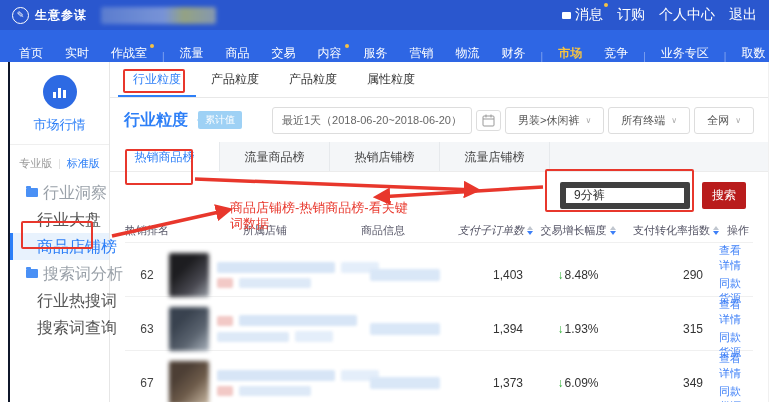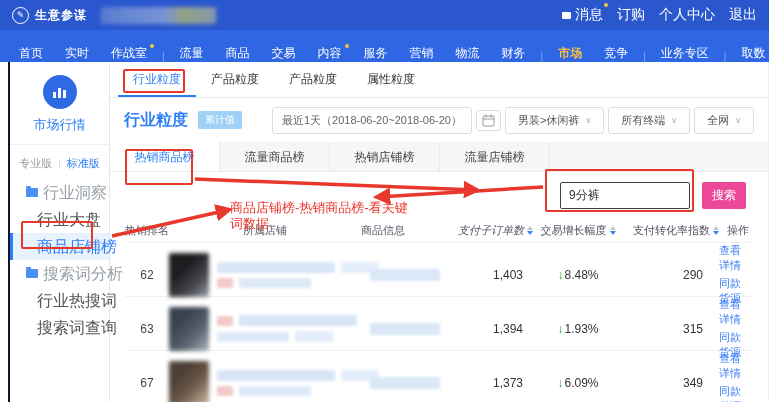--- a/index.html
+++ b/index.html
@@ -62,22 +62,22 @@
   .cal-btn { padding:3px 5px; }
   .select { padding:5px 12px; gap:6px; color:#555; }
   .caret { color:#aaa; font-size:8px; }
 
   .rank-tabs { display:flex; background:#f4f6f8; border-bottom:1px solid #ececec; height:30px; }
   .rank-tab { width:110px; text-align:center; line-height:30px; font-size:12px; color:#444; border-right:1px solid #e6e9ec; cursor:pointer; }
   .rank-tab.active { background:#fff; color:#2d7ff7; }
   .rank-tabs .filler { flex:1; }
 
   .search-row { display:flex; justify-content:flex-end; align-items:center; height:46px; padding-right:22px; gap:12px; }
-  .search-input { width:130px; height:27px; border:1px solid #404040; border-radius:2px; font-size:12px; color:#333; padding:0 8px; font-family:"Liberation Sans",sans-serif; }
-  .search-btn { width:44px; height:27px; background:#ec4899; color:#fff; border:none; border-radius:2px; font-size:12px; cursor:pointer; font-family:"Liberation Sans",sans-serif; }
+  .search-input { width:130px; height:27px; border:6px solid #404040; border-radius:2px; font-size:12px; color:#333; padding:0 8px; font-family:"Liberation Sans",sans-serif; }
+  .search-btn { width:44px; height:27px; background:#b91c1c; color:#fff; border:none; border-radius:2px; font-size:12px; cursor:pointer; font-family:"Liberation Sans",sans-serif; }
 
   .table { padding:0 15px; }
   .t-head, .t-row { display:grid; grid-template-columns:44px 192px 88px 84px 90px 96px 1fr; align-items:center; }
   .t-head { height:24px; font-size:11px; color:#556; }
   .t-head .th { display:flex; align-items:center; }
   .th.c-rank { justify-content:flex-start; }
   .th.c-prod { justify-content:flex-start; }
   .th.c-shop { justify-content:center; }
   .th.c-orders { justify-content:flex-end;font-style:italic; }
   .th.c-growth { justify-content:center; }

